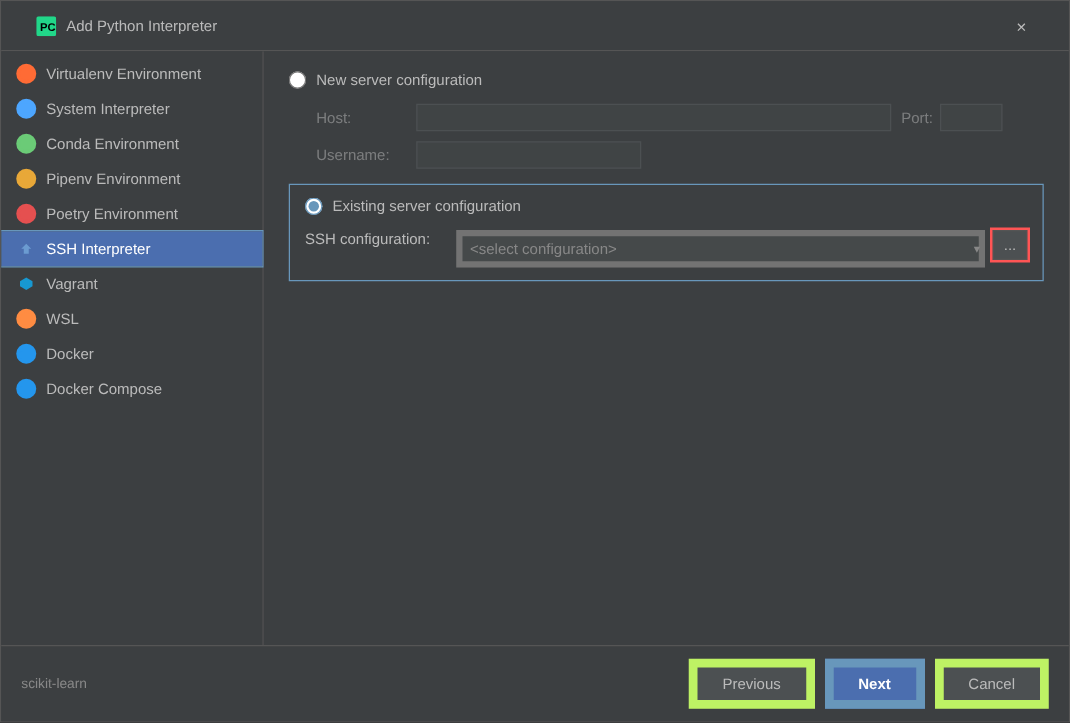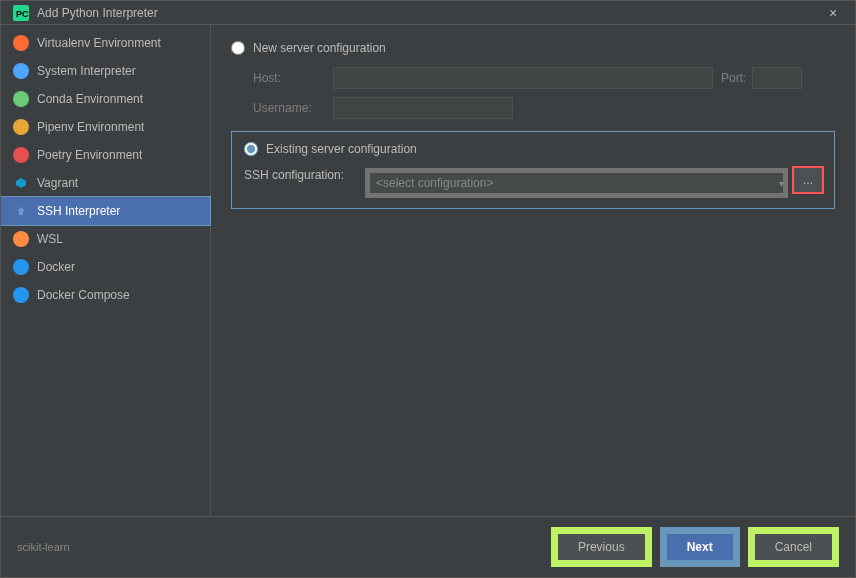--- a/index.html
+++ b/index.html
@@ -17,26 +17,26 @@
       width: 856px;
       height: 578px;
       background: #3c3f41;
       border: 1px solid #555;
       display: flex;
       flex-direction: column;
     }
 
     .title-bar {
       background: #3c3f41;
-      padding: 8px 12px;
+      padding: 8px 28px;
       display: flex;
       align-items: center;
       justify-content: space-between;
       border-bottom: 1px solid #555;
-      height: 24px;
+      height: 40px;
       flex-shrink: 0;
     }
 
     .title-bar-left {
       display: flex;
       align-items: center;
       gap: 8px;
     }
 
     .title-text {
@@ -346,36 +346,36 @@
 
       <div class="sidebar-item">
         <span class="sidebar-icon icon-poetry">
           <svg width="12" height="12" viewBox="0 0 12 12">
               <circle cx="6" cy="6" r="5" fill="#e55050"></circle>
             </svg>
         </span>
         <span>Poetry Environment</span>
       </div>
 
+      <div class="sidebar-item active highlight-outline">
+        <span class="sidebar-icon">
+          <svg width="12" height="12" viewBox="0 0 12 12">
+            <polygon points="2,6 6,2 10,6 8,6 8,10 4,10 4,6" fill="#6b9bd1"></polygon>
+          </svg>
+        </span>
+        <span>SSH Interpreter</span>
+      </div>
+
       <div class="sidebar-item">
         <span class="sidebar-icon">
           <svg width="12" height="12" viewBox="0 0 12 12">
             <polygon points="6,1 11,4 11,8 6,11 1,8 1,4" fill="#1798d1"></polygon>
           </svg>
         </span>
         <span>Vagrant</span>
-      </div>
-
-      <div class="sidebar-item active highlight-outline">
-        <span class="sidebar-icon">
-          <svg width="12" height="12" viewBox="0 0 12 12">
-            <polygon points="2,6 6,2 10,6 8,6 8,10 4,10 4,6" fill="#6b9bd1"></polygon>
-          </svg>
-        </span>
-        <span>SSH Interpreter</span>
       </div>
 
       <div class="sidebar-item">
         <span class="sidebar-icon icon-wsl">
           <svg width="12" height="12" viewBox="0 0 12 12">
               <circle cx="6" cy="6" r="5" fill="#ff8c42"></circle>
             </svg>
         </span>
         <span>WSL</span>
       </div>

